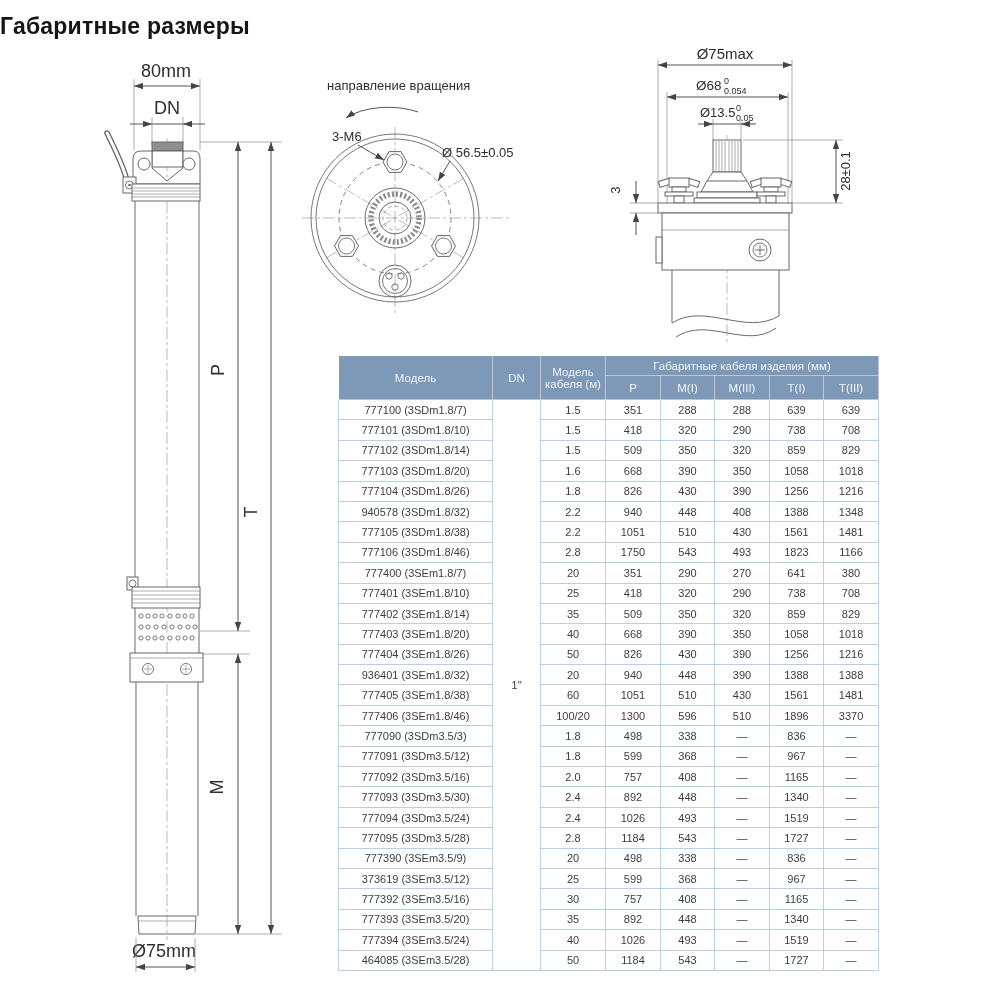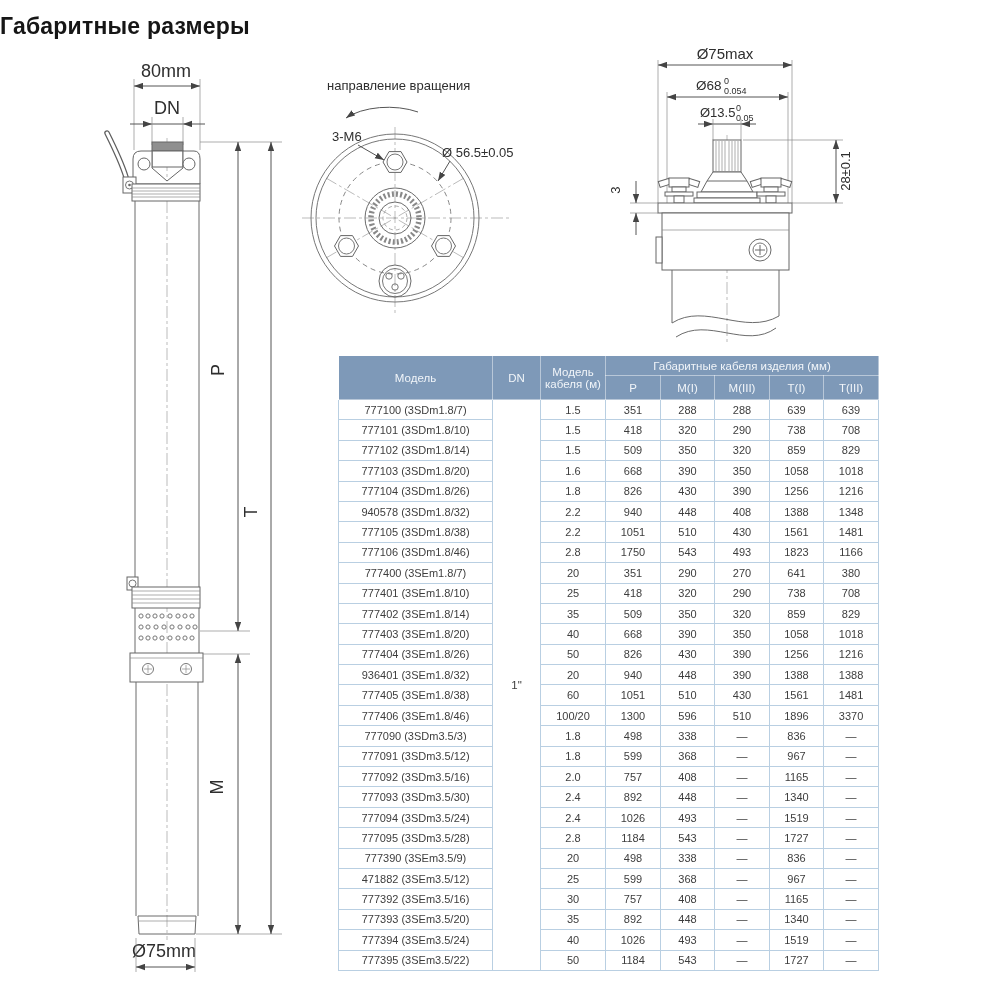--- a/index.html
+++ b/index.html
@@ -519,21 +519,21 @@
           <tr>
             <td>777390 (3SEm3.5/9)</td>
             <td>20</td>
             <td>498</td>
             <td>338</td>
             <td>—</td>
             <td>836</td>
             <td>—</td>
           </tr>
           <tr>
-            <td>471882 (3SEm3.5/12)</td>
+            <td>373619 (3SEm3.5/12)</td>
             <td>25</td>
             <td>599</td>
             <td>368</td>
             <td>—</td>
             <td>967</td>
             <td>—</td>
           </tr>
           <tr>
             <td>777392 (3SEm3.5/16)</td>
             <td>30</td>
@@ -555,21 +555,21 @@
           <tr>
             <td>777394 (3SEm3.5/24)</td>
             <td>40</td>
             <td>1026</td>
             <td>493</td>
             <td>—</td>
             <td>1519</td>
             <td>—</td>
           </tr>
           <tr>
-            <td>777395 (3SEm3.5/22)</td>
+            <td>464085 (3SEm3.5/28)</td>
             <td>50</td>
             <td>1184</td>
             <td>543</td>
             <td>—</td>
             <td>1727</td>
             <td>—</td>
           </tr>
         </tbody>
     </table>
   </div>

